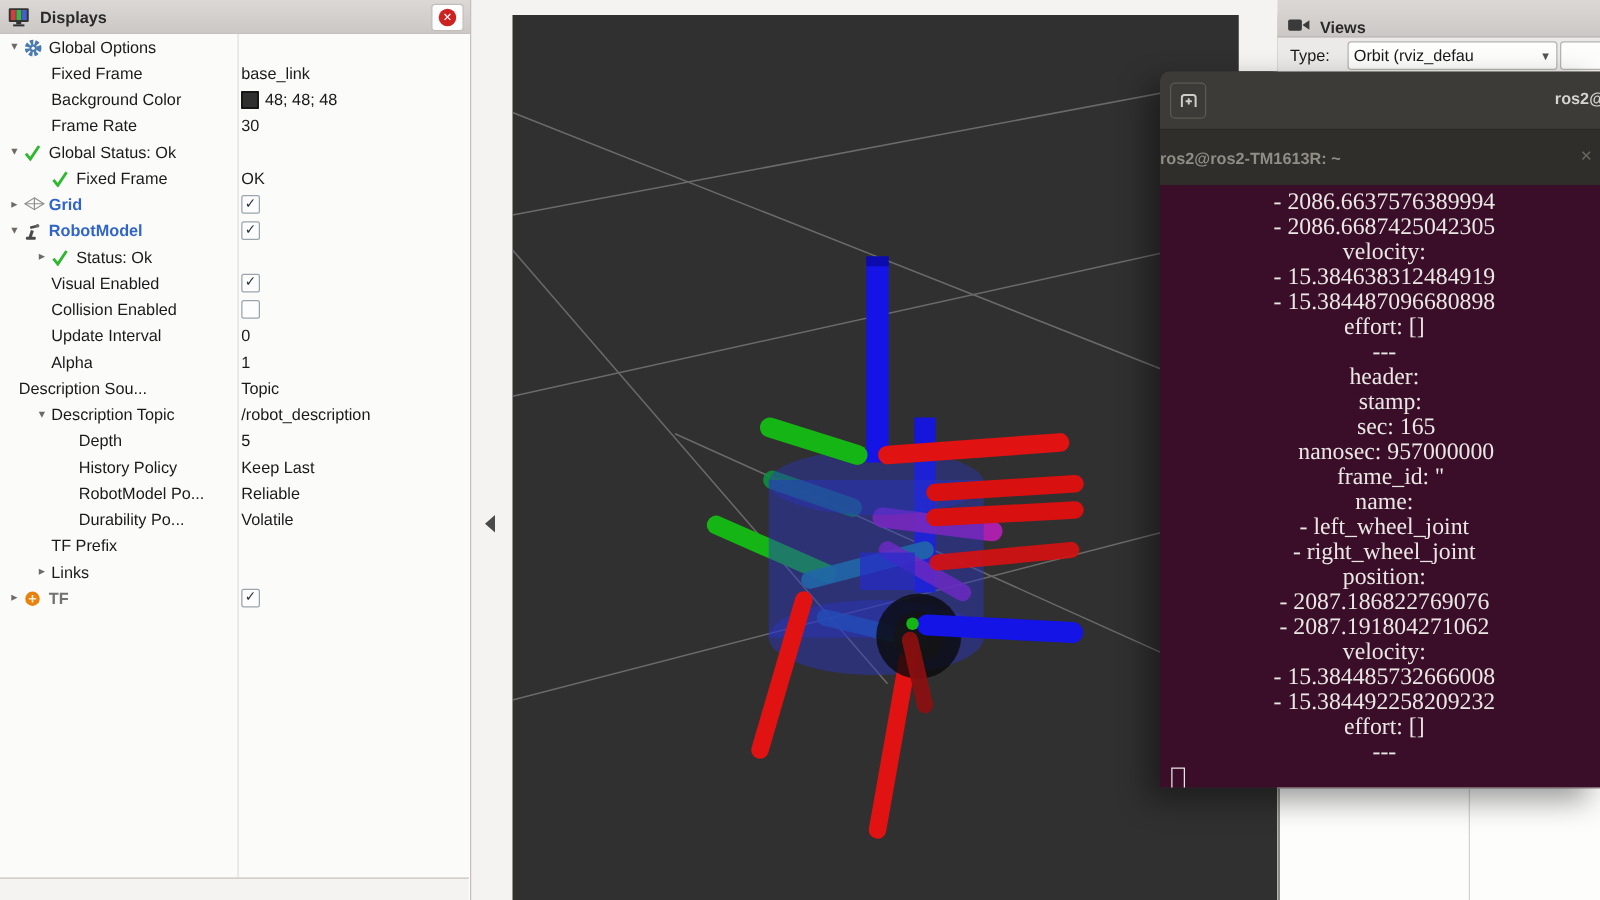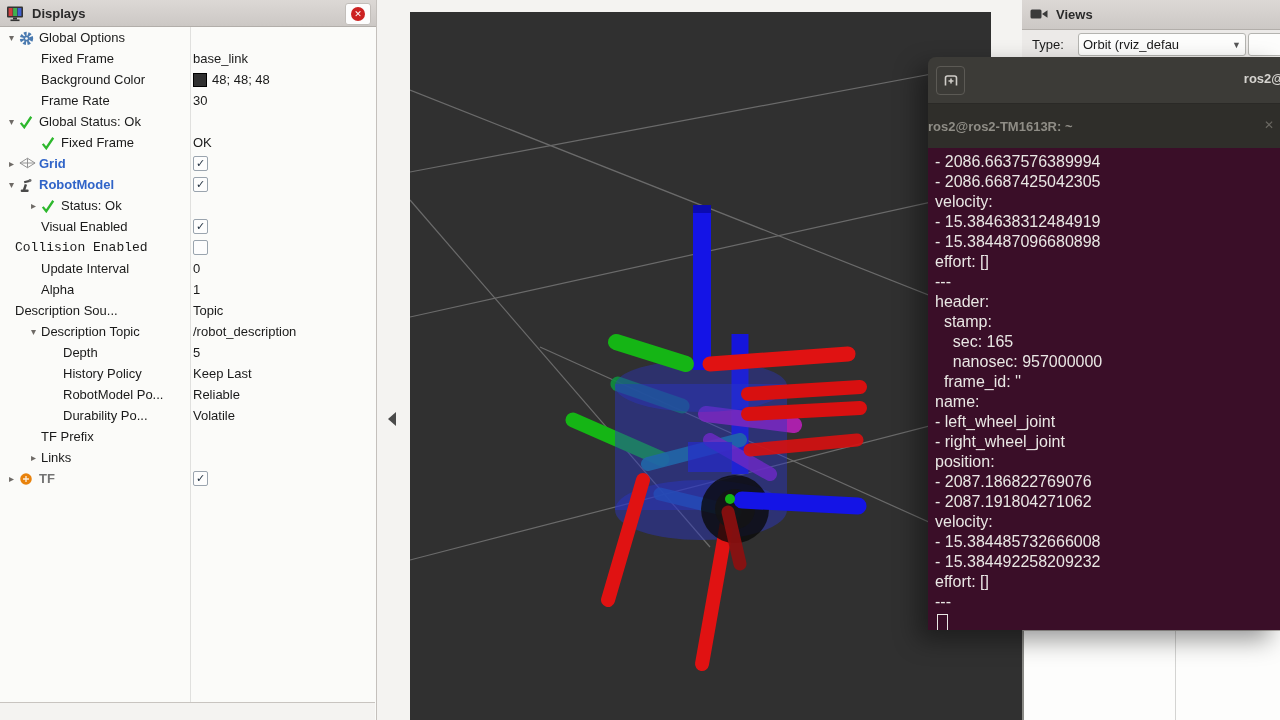--- a/index.html
+++ b/index.html
@@ -33,21 +33,21 @@
 
   
   .viewport{position:absolute;left:410px;top:12px;width:612px;height:708px;background:#303030;}
   .vp-top-notch{position:absolute;left:991px;top:12px;width:31px;height:45px;background:#f4f3f1;}
   .gutter-handle{position:absolute;left:388px;top:412px;width:0;height:0;
         border-top:7px solid transparent;border-bottom:7px solid transparent;border-right:8px solid #4a4a4a;}
 
   
   .views-panel{position:absolute;left:1022px;top:0;width:258px;height:720px;background:#eceae8;}
   .views-header{height:29px;background:linear-gradient(#dcd8d5,#ccc8c5);border-bottom:1px solid #b2aeaa;
-                display:flex;align-items:center;padding:0 8px;}
+                display:flex;align-items:flex-end;padding:0 8px;}
   .views-header .ptitle{font-weight:bold;color:#2a2a2a;margin-left:6px;}
   .views-typerow{position:relative;height:28px;display:flex;align-items:center;padding:0 0 0 10px;}
   .combo{position:absolute;left:56px;top:3px;width:158px;height:21px;background:#fdfdfc;border:1px solid #b4b4b0;
          border-radius:3px;display:flex;align-items:center;padding:0 4px;overflow:hidden;white-space:nowrap;}
   .combo .arrow{margin-left:auto;font-size:9px;color:#555;}
   .zero-btn{position:absolute;left:226px;top:3px;width:70px;height:21px;background:#fdfdfc;border:1px solid #b4b4b0;
             border-radius:3px;text-align:center;line-height:21px;padding-left:12px;}
   .views-list{position:absolute;left:1022px;top:630px;width:258px;height:90px;background:#fdfdfc;
               border-top:1px solid #b8b4b0;border-left:2px solid #8a8a86;}
   .views-list .vdiv{position:absolute;left:151px;top:0;bottom:0;width:1px;background:#d4d4d2;}
@@ -56,22 +56,22 @@
   .terminal{position:absolute;left:928px;top:57px;width:352px;height:573px;border-top-left-radius:8px;
             box-shadow:-10px 10px 24px rgba(0,0,0,0.40);overflow:hidden;}
   .term-titlebar{position:relative;height:46px;background:#3c3b37;border-bottom:1px solid #2a2926;}
   .newtab-btn{position:absolute;left:8px;top:9px;width:27px;height:27px;border:1px solid #5c5a55;border-radius:4px;
               display:flex;align-items:center;justify-content:center;}
   .term-title{position:absolute;right:-4px;top:14px;color:#d6d4d0;font-weight:bold;font-size:13px;}
   .term-tabbar{position:relative;height:44px;background:#2f2e2a;display:flex;align-items:center;}
   .term-tab-title{color:#8f8d86;font-weight:bold;font-size:13px;}
   .tab-close{position:absolute;right:6px;top:14px;color:#6a6862;font-size:12px;}
   .term-body{position:relative;height:483px;background:#3a0e28;padding:4px 0 0 7px;box-sizing:border-box;}
-  .tline{font-family:Liberation Sans, sans-serif;font-size:16px;line-height:20px;
-         color:#e9e7e4;white-space:pre;}
+  .tline{font-family:Liberation Serif, serif;font-size:19px;line-height:20px;
+         color:#e9e7e4;white-space:pre;text-align:center;}
   .tcursor{display:inline-block;width:9px;height:16px;border:1.5px solid #e9e7e4;margin-left:2px;margin-top:2px;}
 </style>
 </head>
 <body>
 
 <div id="screen">
 
   <div class="displays-panel">
     <div class="panel-titlebar">
       <span class="ticon">
@@ -191,21 +191,21 @@
         <div class="trow">
           <div class="tleft" style="padding-left: 26px;">
             <span class="expander"></span>
             <span class="tlabel">Visual Enabled</span>
           </div>
           <div class="tvalue">
             <span class="cbox">✓</span>
           </div>
         </div>
         <div class="trow">
-          <div class="tleft" style=" font-family: Liberation Mono, monospace;">
+          <div class="tleft" style="padding-left: 26px;">
             <span class="expander"></span>
             <span class="tlabel">Collision Enabled</span>
           </div>
           <div class="tvalue">
             <span class="cbox"></span>
           </div>
         </div>
         <div class="trow">
           <div class="tleft" style="padding-left: 26px;">
             <span class="expander"></span>

